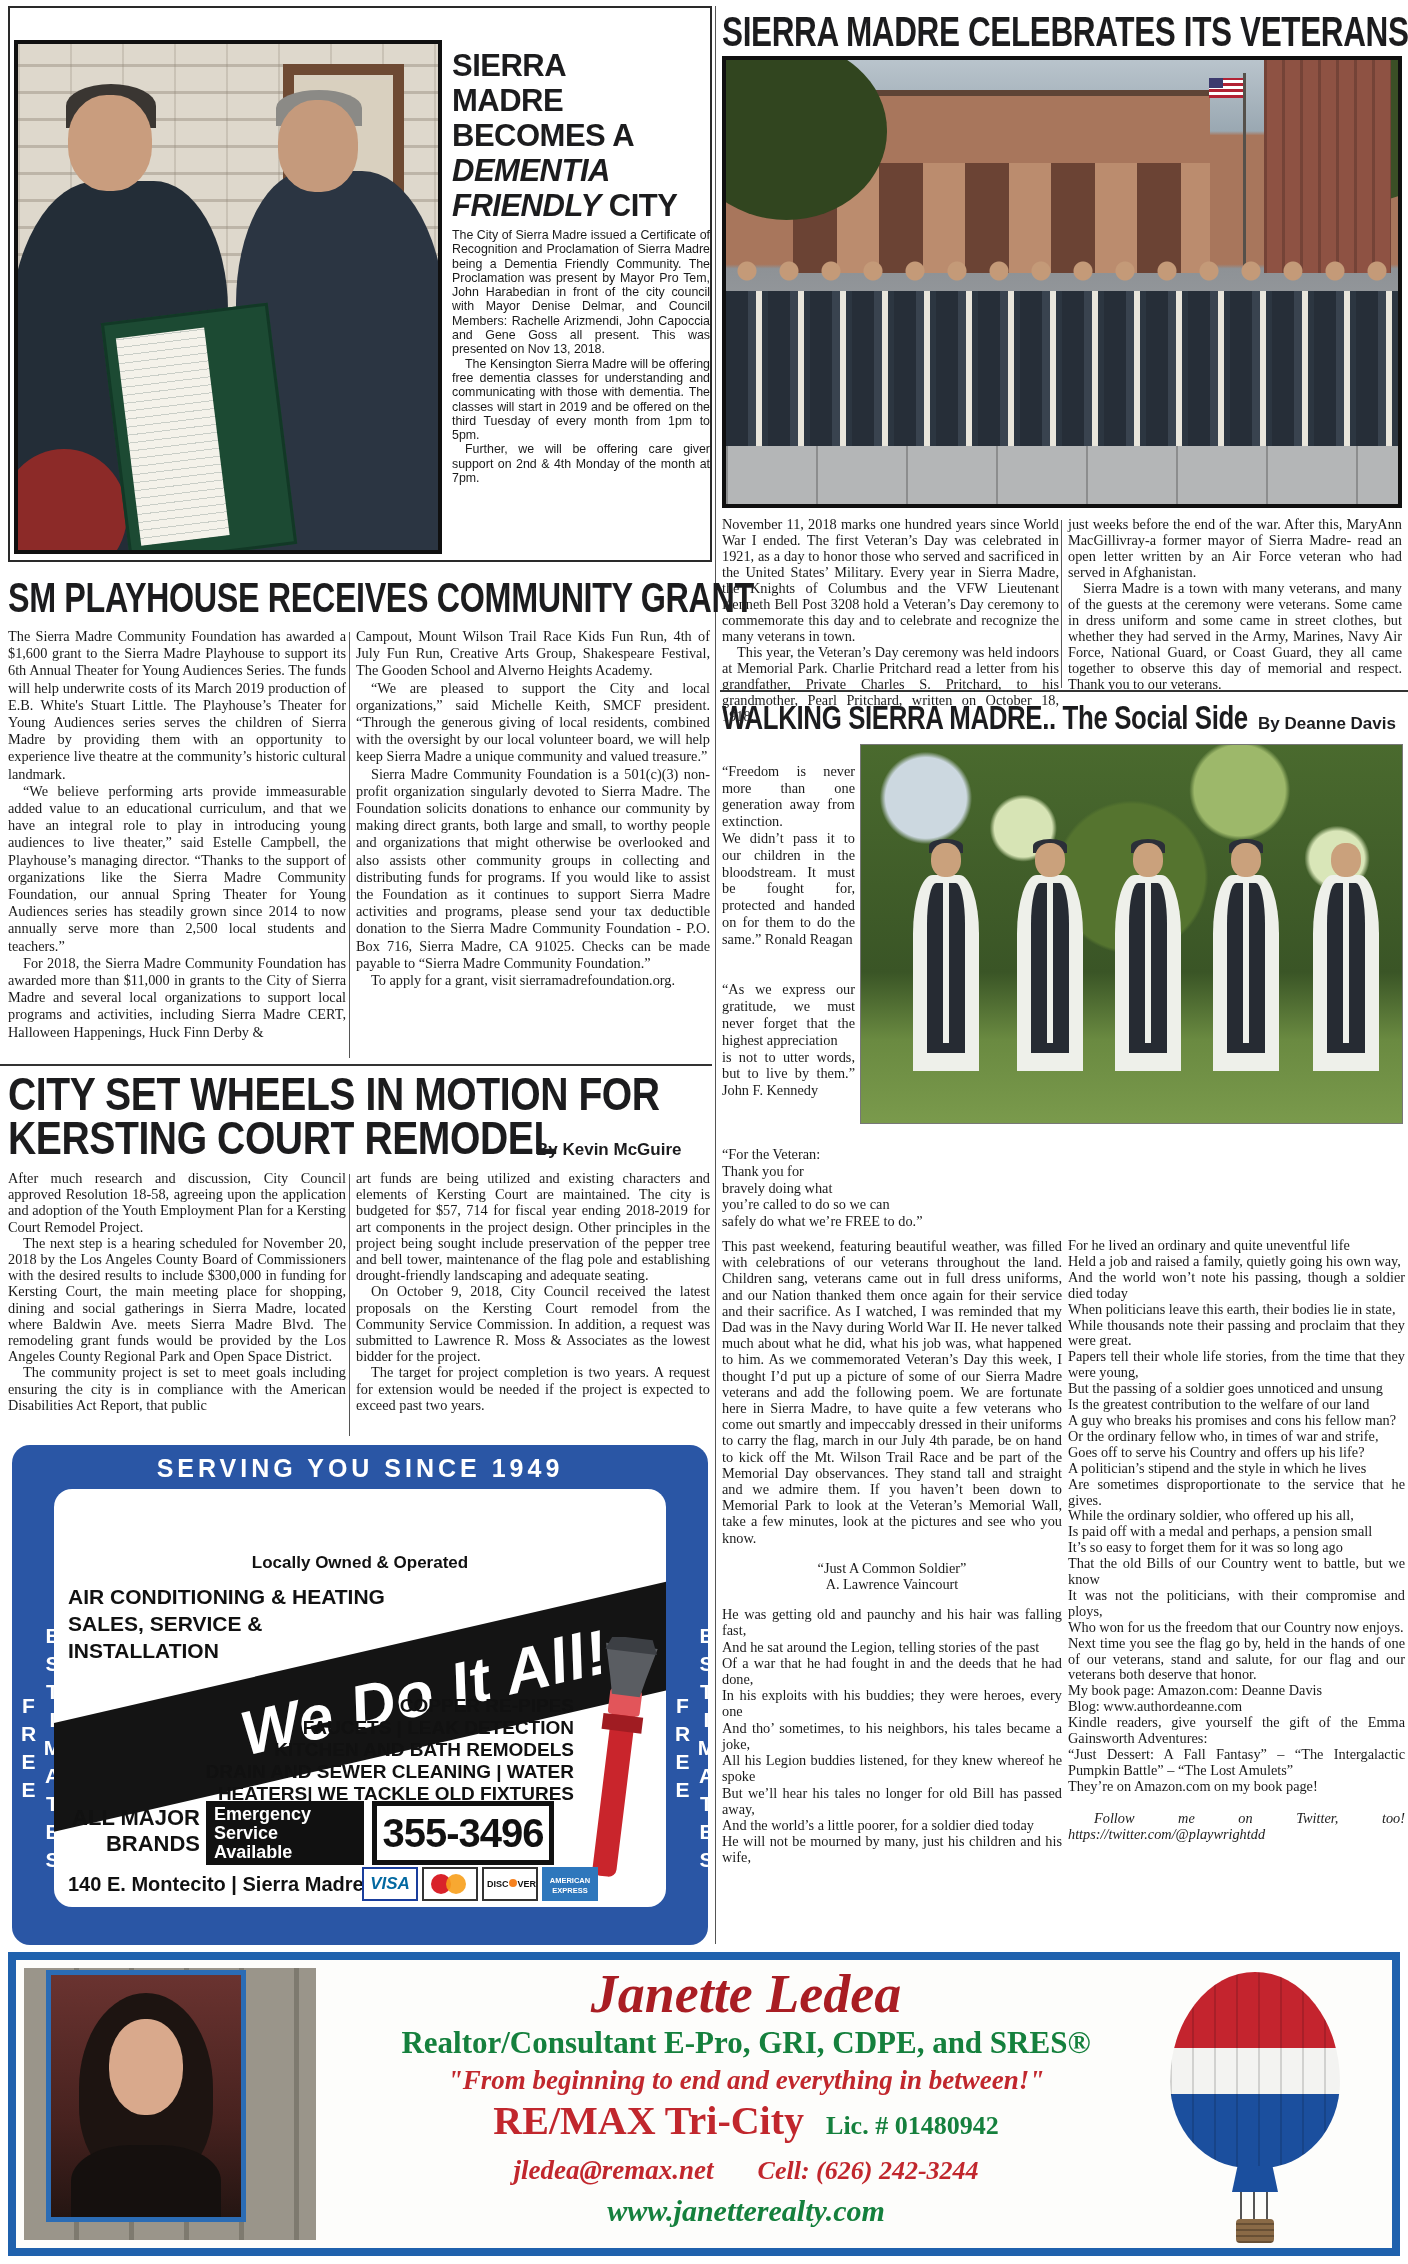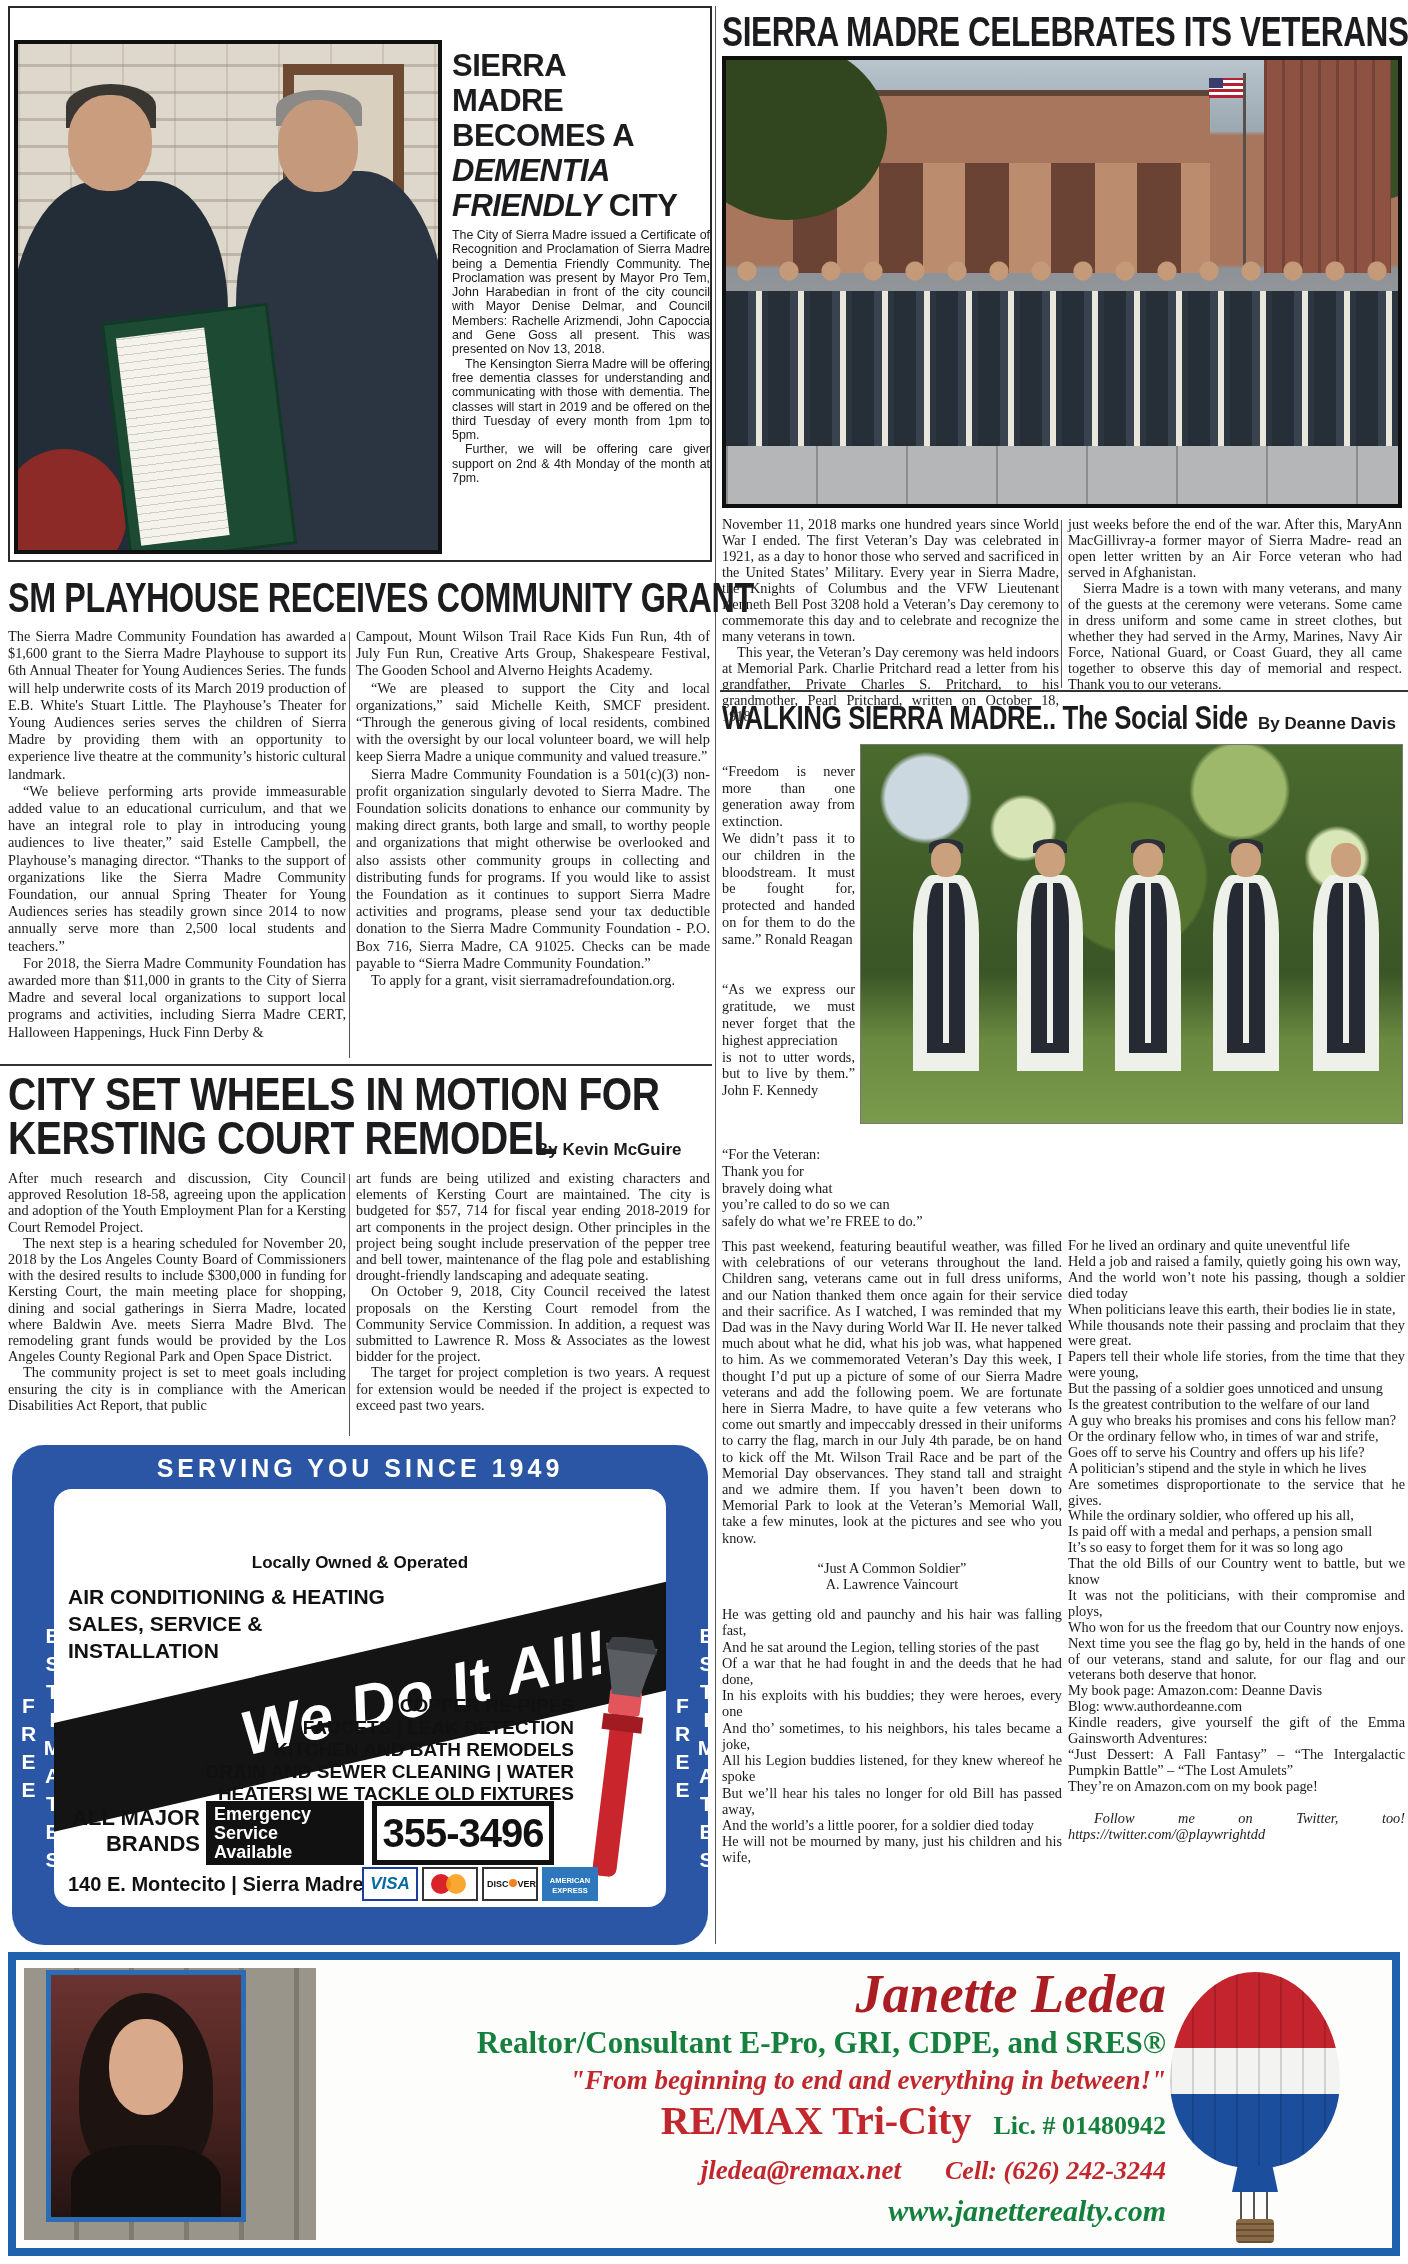--- a/index.html
+++ b/index.html
@@ -68,21 +68,21 @@
       radial-gradient(circle at 88% 30%,#d9e6b8 0 5%,transparent 6%),
       radial-gradient(circle at 50% 35%,#55742f 0 20%,transparent 21%),
       linear-gradient(180deg,#4a6a2e 0%,#3a5526 60%,#6a8a41 78%,#7a9a4c 100%);}
   .wperson{position:absolute;bottom:6%;width:78px;height:68%;}
   .wp-head{position:absolute;left:24px;top:0;width:30px;height:34px;border-radius:46%;background:#caa17c;}
   .wp-cap{position:absolute;left:22px;top:-4px;width:34px;height:14px;border-radius:50% 50% 0 0;background:#2b2f38;}
   .wp-torso{position:absolute;left:6px;top:32px;width:66px;height:76%;border-radius:30% 30% 0 0;background:#eef0ea;}
   .wp-vest{position:absolute;left:20px;top:40px;width:38px;height:66%;border-radius:24% 24% 0 0;background:#262b33;}
   .wp-stripe{position:absolute;left:36px;top:40px;width:6px;height:62%;background:#eef0ea;}
   
-  #gem-ad{left:12px;top:1445px;width:696px;height:500px;background:#2a56a5;border-radius:32px;
+  #gem-ad{left:12px;top:1445px;width:696px;height:500px;background:#2a56a5;border-radius:18px;
      font-family:"Liberation Sans",sans-serif;color:#111;}
   #gem-inner{position:absolute;left:42px;top:44px;width:612px;height:418px;background:#fff;border-radius:18px;overflow:hidden;}
   .gem-vert{position:absolute;top:110px;width:34px;color:#fff;font-weight:800;font-size:21px;
      writing-mode:vertical-lr;text-orientation:upright;letter-spacing:5px;text-align:center;}
   #gem-banner{position:absolute;left:-70px;top:150px;width:880px;height:106px;background:#141414;
      transform:rotate(-13deg);display:flex;align-items:center;justify-content:center;}
   #gem-banner span{color:#fff;font-style:italic;font-weight:800;font-size:62px;letter-spacing:1px;}
   .gem-chip{display:inline-block;width:56px;height:34px;margin-left:4px;vertical-align:middle;position:relative;background:#fff;border:2px solid #1a3e9c;}
   .chip-visa{color:#0369a1;font-style:italic;font-weight:800;font-size:17px;text-align:center;line-height:30px;}
   .chip-mc{border-color:#333;}
@@ -365,21 +365,21 @@
   </div>
 
   <div class="abs" id="rel-ad">
     <div id="rel-wood"></div>
     <div id="rel-photo">
       <div class="rp-hair"></div>
         <div class="rp-body"></div>
         <div class="rp-face"></div>
     </div>
 
-    <div style="position:absolute;left:310px;top:4px;width:840px;text-align:right;">
+    <div style="position:absolute;left:310px;top:4px;width:840px;text-align:center;">
       <div class="rel-red" style="font-size:54px;font-weight:700;font-style:italic;line-height:60px;">Janette Ledea</div>
       <div class="rel-blue" style="font-size:31px;font-weight:700;line-height:38px;">Realtor/Consultant  E-Pro, GRI, CDPE, and SRES®</div>
       <div class="rel-brightred" style="font-size:27px;font-weight:700;font-style:italic;line-height:36px;">"From beginning to end and everything in between!"</div>
       <div style="line-height:46px;">
         <span class="rel-brightred" style="font-size:40px;font-weight:700;">RE/MAX Tri-City</span>
         <span class="rel-blue" style="font-size:26px;font-weight:700;margin-left:18px;">Lic. # 01480942</span>
       </div>
       <div style="line-height:36px;">
         <span class="rel-brightred" style="font-size:27px;font-weight:700;font-style:italic;">jledea@remax.net</span>
         <span class="rel-brightred" style="font-size:26px;font-weight:700;font-style:italic;margin-left:40px;">Cell: (626) 242-3244</span>

